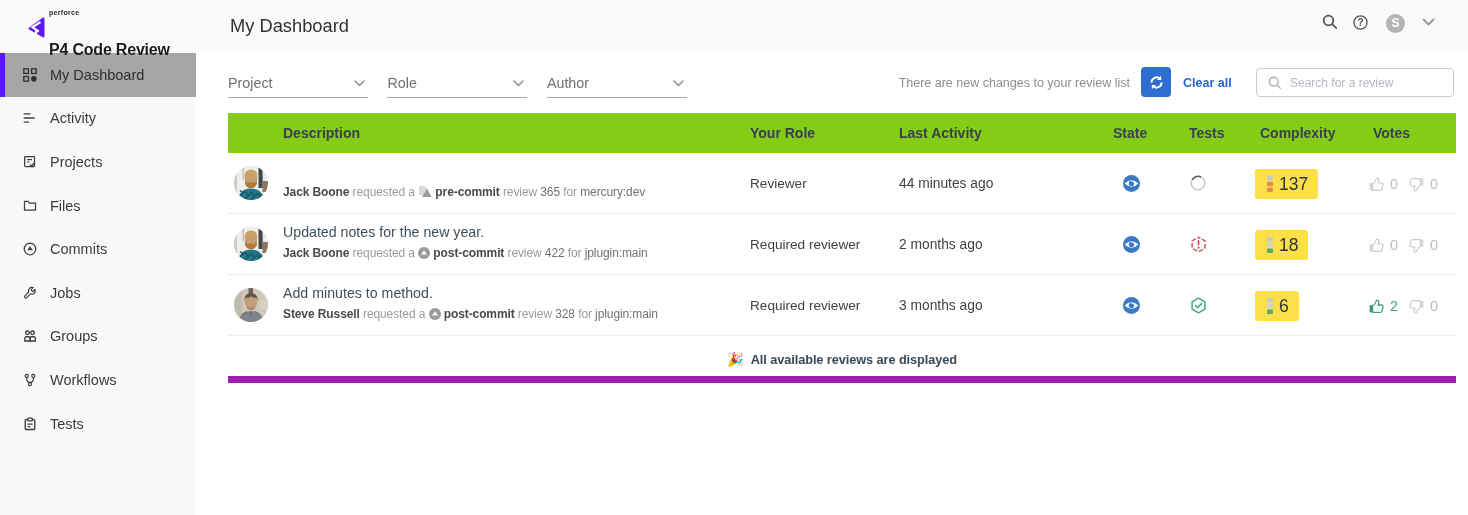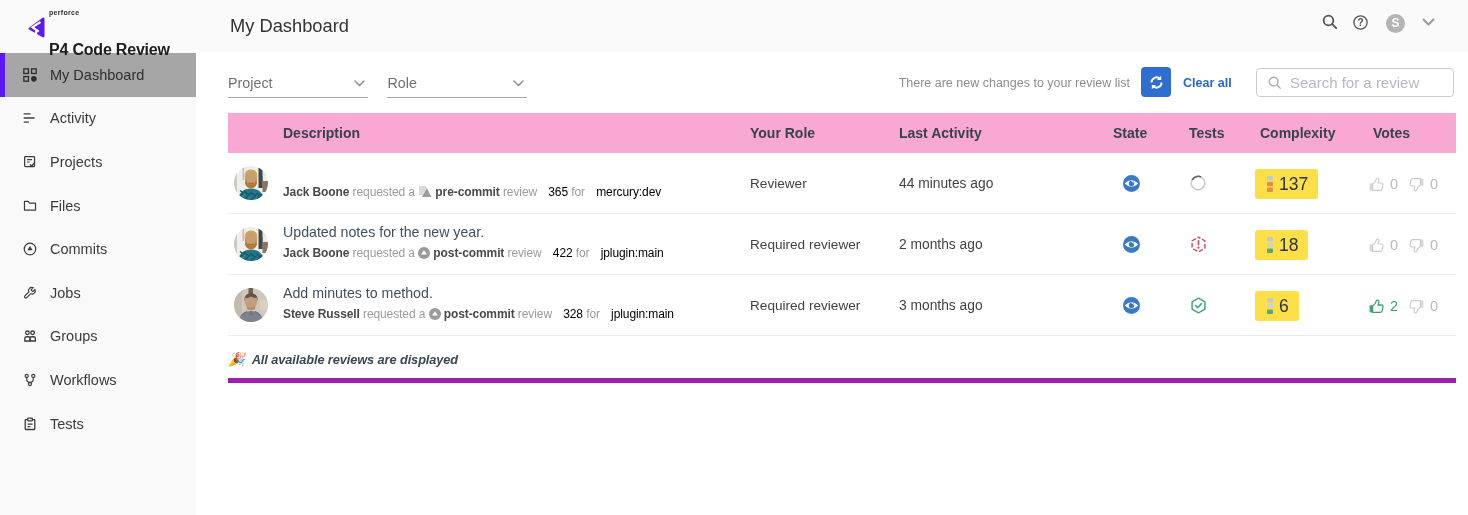--- a/index.html
+++ b/index.html
@@ -25,42 +25,42 @@
 
 .filters { position:absolute; left:32px; top:16px; }
 .ffield { position:relative; display:inline-block; width:140px; margin-right:15px; border-bottom:1px solid #a9a9a9; height:30px; vertical-align:top; }
 .ffield .lab { position:absolute; left:0; top:7px; font-size:14.3px; color:#707070; }
 .ffield .chev { position:absolute; right:3px; top:12px; }
 
 .newchanges { position:absolute; left:514px; top:24px; font-size:12.5px; color:#8d8d8d; width:420px; text-align:right; }
 .refreshbtn { position:absolute; left:1141px; top:15px; width:30px; height:30px; background:#2e6ed0; border-radius:4px; display:flex; align-items:center; justify-content:center; }
 .clearall { position:absolute; left:987px; top:23.5px; font-size:12.5px; font-weight:700; color:#2766ce; }
 .searchbox { position:absolute; left:1060px; top:16px; width:198px; height:29px; border:1px solid #cbcbcb; border-radius:4px; background:#fff; display:flex; align-items:center; padding-left:11px; }
-.searchbox .ph { color:#b4b8c0; font-size:15px; margin-left:8px; }
-
-
-.thead { position:absolute; left:32px; top:61px; width:1228px; height:40px; background:#f9a8d4;text-align:right; }
+.searchbox .ph { color:#b4b8c0; font-size:12px; margin-left:8px; }
+
+
+.thead { position:absolute; left:32px; top:61px; width:1228px; height:40px; background:#84cc16;text-align:right; }
 .thead .th { position:absolute; top:12px; font-size:14px; font-weight:700; color:#37424c; }
 .row { position:absolute; left:32px; width:1228px; height:61px; border-bottom:1px solid #ececec; }
 .avatar { position:absolute; left:6px; top:13px; width:34px; height:34px; border-radius:50%; overflow:hidden; }
 .rtitle { position:absolute; left:55px; top:10px; font-size:14.2px; color:#40505c; }
 .rsub { position:absolute; left:55px; top:31.5px; font-size:12px; letter-spacing:-0.1px; color:#9b9b9b; }
 .rsub b { color:#4a4a4a; }
-.rsub .lnk { color:#000000;margin-left:8px; }
+.rsub .lnk { color:#737373; }
 .rsub .kind { color:#4a4a4a; font-weight:700; }
 .role { position:absolute; left:522px; top:23px; font-size:13.6px; color:#424242; }
 .lastact { position:absolute; left:671px; top:23px; font-size:13.8px; color:#424242; }
 .stateic { position:absolute; left:895px; top:22px; }
 .testic { position:absolute; left:962px; top:22px; }
 .cplx { position:absolute; left:1027px; top:16px; height:30px; background:#fde047; border-radius:3px; display:flex; align-items:center; padding:0 10px 0 12px; }
 .cplx .num { font-size:17.5px; color:#2b3340; margin-left:6px; }
 .votes { position:absolute; left:1141px; top:23px; font-size:14.5px; color:#b9bcb9; display:flex; align-items:center; }
 .votes span { margin:0 11px 0 6px; }
 .votes span:last-child { margin-right:0; }
-.allmsg { position:absolute; left:32px; top:284px; width:1228px; height:47px; border-bottom:5px solid #a21caf; text-align:left; font-size:12.8px; font-weight:700; letter-spacing:-0.1px; color:#3c4854; line-height:47px;font-style:italic; }
+.allmsg { position:absolute; left:32px; top:284px; width:1228px; height:47px; border-bottom:7px solid #a21caf; text-align:center; font-size:12.8px; font-weight:700; letter-spacing:-0.1px; color:#3c4854; line-height:47px; }
 </style>
 </head>
 <body>
 <div class="topbar"></div>
 <div class="sidebar">
   <div class="nav">
     <div class="nav-item sel">
       <svg width="17" height="17" viewBox="0 0 17 17">
           <g fill="none" stroke="#2e2e2e" stroke-width="1.6">
             <rect x="1" y="1" width="5.6" height="5.6"></rect>
@@ -169,20 +169,23 @@
     <path d="M1.5 1.5 L6.5 6.5 L11.5 1.5" fill="none" stroke="#9a9a9a" stroke-width="2" stroke-linecap="round" stroke-linejoin="round"></path>
   </svg>
 
 <div class="main">
 
   <div class="filters">
     <div class="ffield"><span class="lab">Project</span><svg class="chev" width="11" height="7" viewBox="0 0 11 7">
           <path d="M1 1 L5.5 5.5 L10 1" fill="none" stroke="#909090" stroke-width="1.5" stroke-linecap="round"></path>
         </svg></div>
     <div class="ffield"><span class="lab">Role</span><svg class="chev" width="11" height="7" viewBox="0 0 11 7">
+          <path d="M1 1 L5.5 5.5 L10 1" fill="none" stroke="#909090" stroke-width="1.5" stroke-linecap="round"></path>
+        </svg></div>
+    <div class="ffield"><span class="lab">Author</span><svg class="chev" width="11" height="7" viewBox="0 0 11 7">
           <path d="M1 1 L5.5 5.5 L10 1" fill="none" stroke="#909090" stroke-width="1.5" stroke-linecap="round"></path>
         </svg></div>
   </div>
   <div class="newchanges">There are new changes to your review list</div>
   <div class="refreshbtn" style="left:945px;">
     <svg width="15" height="15" viewBox="0 0 17 17">
         <g fill="none" stroke="#fff" stroke-width="2.2">
           <path d="M14.2 8.5 a5.7 5.7 0 0 1 -9.9 3.9 M2.8 8.5 a5.7 5.7 0 0 1 9.9 -3.9"></path>
         </g>
         <path d="M13.8 0.8 v4.8 h-4.8 z" fill="#fff"></path>

